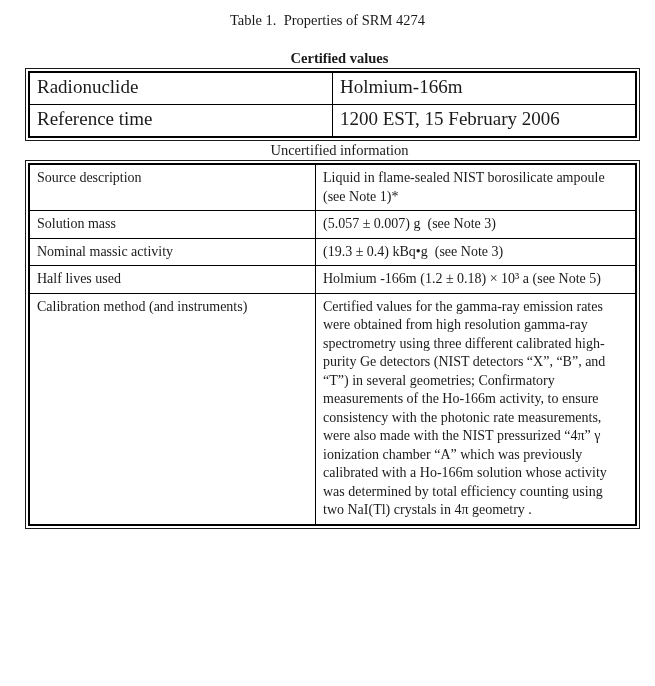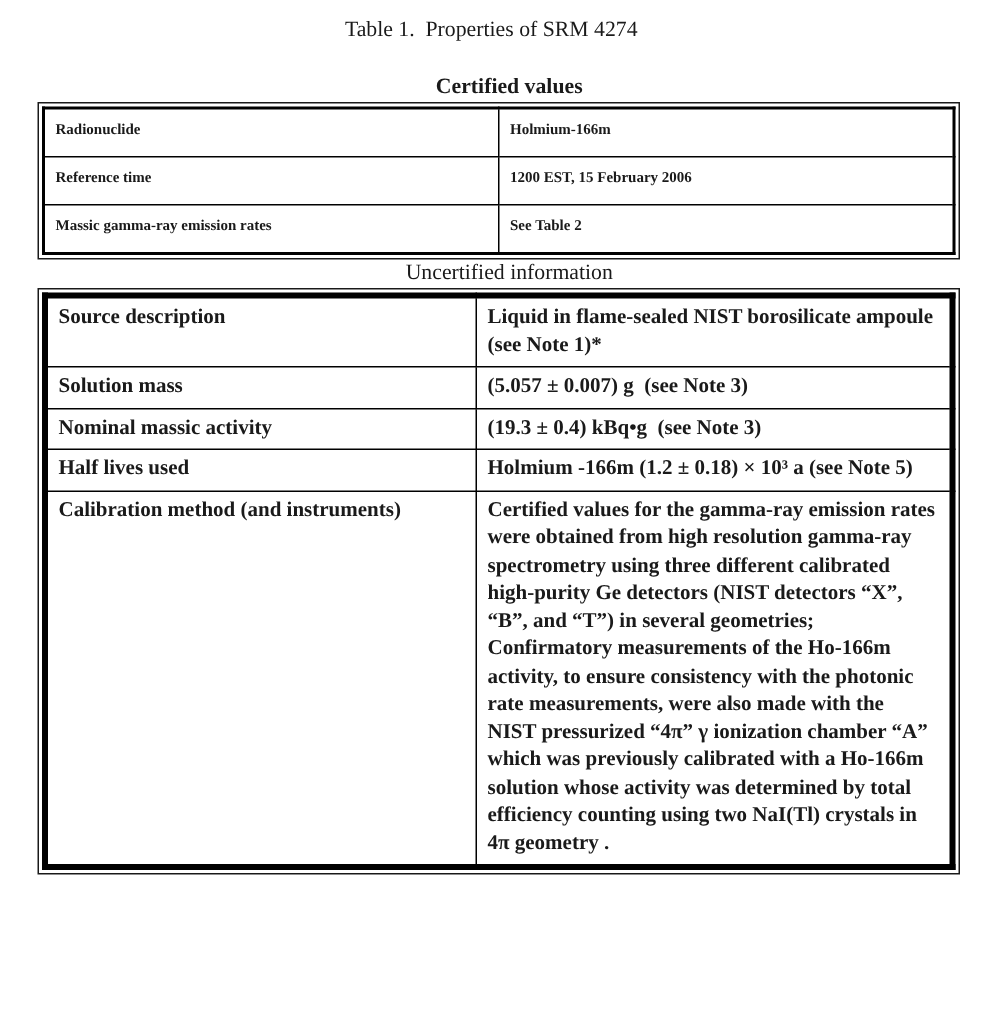--- a/index.html
+++ b/index.html
@@ -39,32 +39,32 @@
     border: 1px solid #1a1a1a;
     padding: 2px;
     background: #ffffff;
   }
   table {
     border-collapse: collapse;
     width: 100%;
     table-layout: fixed;
   }
   .t1 { border: 2px solid #000; }
-  .t2 { border: 4px solid #000000; font-weight: bold; }
+  .t2 { border: 2px solid #000000; }
   td {
     border: 1px solid #000;
     vertical-align: top;
     padding: 4px 8px 4px 7px;
     font-size: 14px;
     line-height: 18.5px;
     overflow: hidden;
   }
   .t1 td {
-    font-weight: bold;
-    font-size: 10px;
+    font-weight: normal;
+    font-size: 19px;
     height: 22px;
     padding-top: 5px;
   }
   .t1 td.lbl { width: 287px; }
   .t2 td.lbl { width: 270px; }
   .t2 td { padding-bottom: 4px; }
 </style>
 </head>
 <body>
 
@@ -77,24 +77,20 @@
   <div class="table-wrap">
     <table class="t1">
       <tbody>
         <tr>
           <td class="lbl">Radionuclide</td>
           <td>Holmium-166m</td>
         </tr>
         <tr>
           <td class="lbl">Reference time</td>
           <td>1200 EST, 15 February 2006</td>
-        </tr>
-        <tr>
-          <td class="lbl">Massic gamma-ray emission rates</td>
-          <td>See Table 2</td>
         </tr>
       </tbody>
     </table>
   </div>
 
   <div class="caption caption-uncertified">Uncertified information</div>
 
   <div class="table-wrap">
     <table class="t2">
       <tbody>

